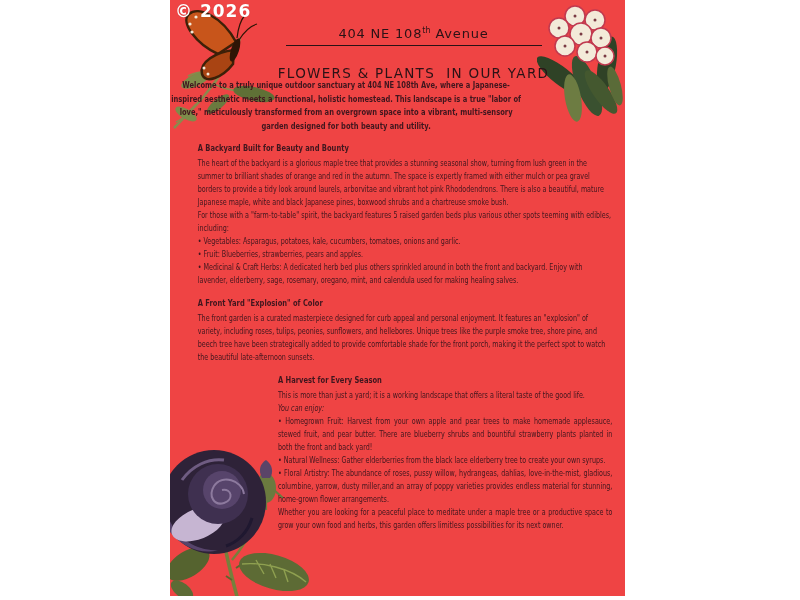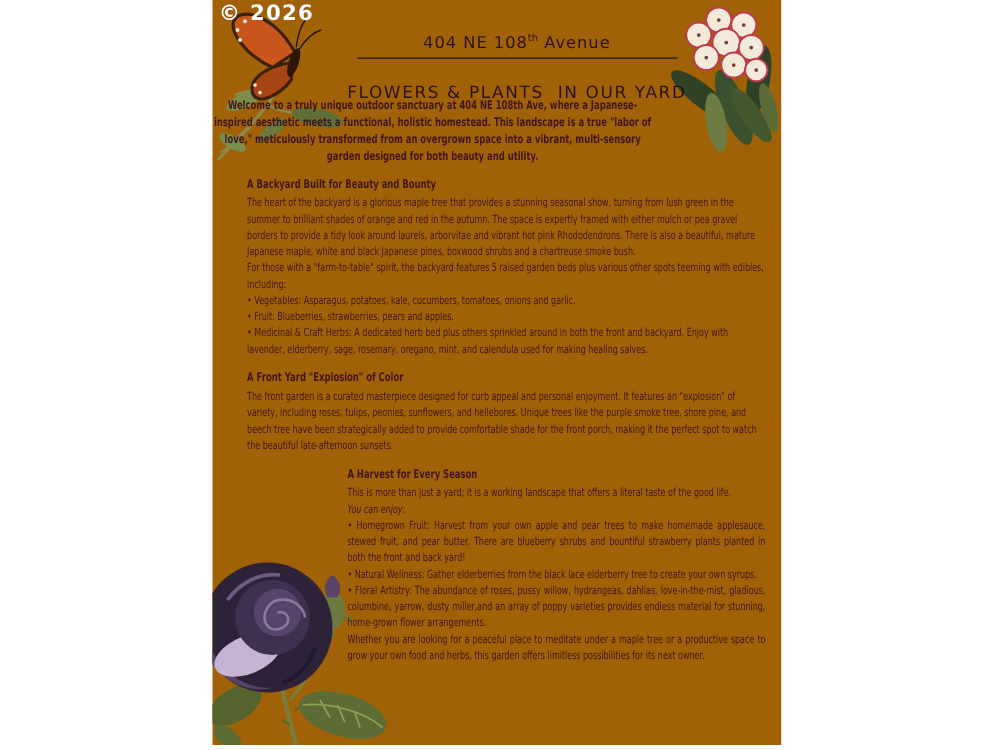--- a/index.html
+++ b/index.html
@@ -3,21 +3,21 @@
 <meta charset="utf-8">
 <style>
   html,body{margin:0;padding:0;}
   body{
     width:800px;height:600px;position:relative;overflow:hidden;
     background:#ffffff;
     font-family:"DejaVu Sans",sans-serif;
   }
   .flyer{
     position:absolute;left:170px;top:0;width:455px;height:596px;
-    background:#a16207;overflow:hidden;
+    background:#ef4444;overflow:hidden;
   }
   .watermark{
     position:absolute;top:1px;left:5px;z-index:6;
     color:#ffffff;font-weight:bold;font-size:17px;letter-spacing:1px;
     text-shadow:0 0 1px rgba(120,40,50,.35);
   }
   .illu{position:absolute;z-index:2;}
   .illu-butterfly{top:4px;left:-4px;width:132px;height:128px;}
   .illu-rhodo{top:2px;right:-2px;width:90px;height:120px;}
   .illu-rose{bottom:-4px;left:-8px;width:182px;height:160px;}

